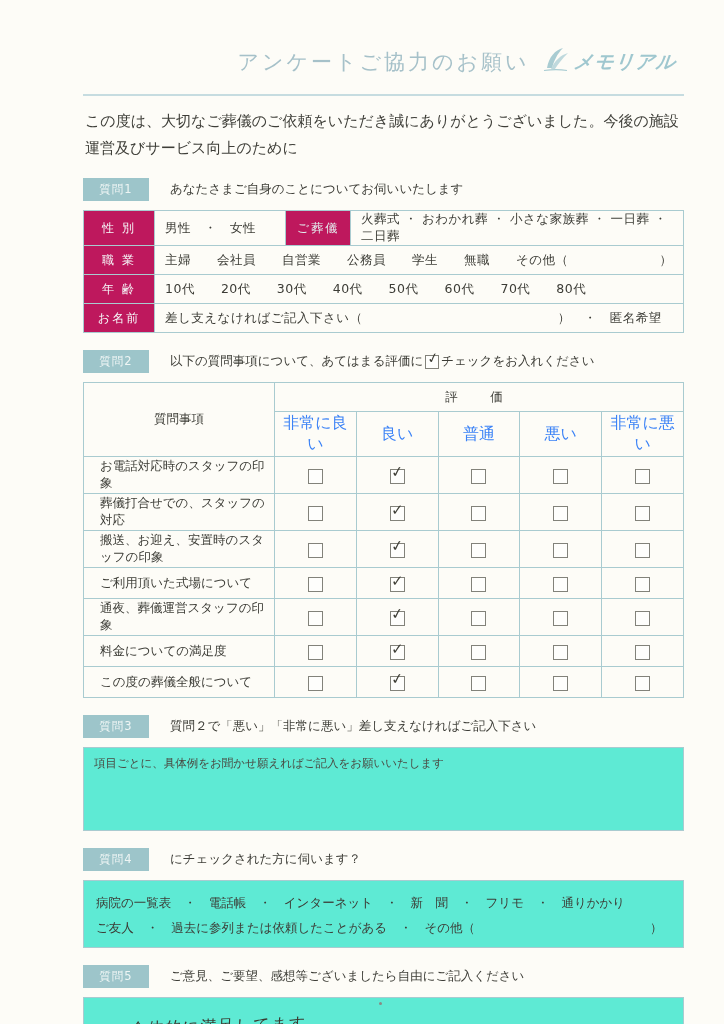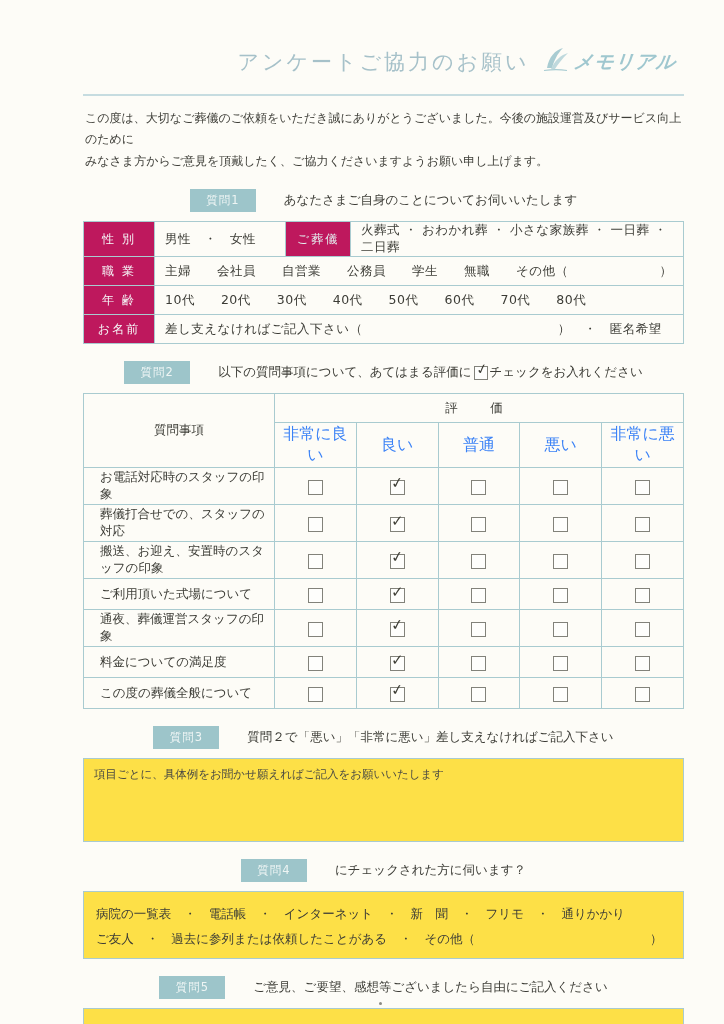--- a/index.html
+++ b/index.html
@@ -20,23 +20,23 @@
   .logo{
     position:absolute;right:8px;top:2px;
     display:flex;align-items:center;gap:4px;
   }
   .brand{
     font-size:19px;font-weight:bold;font-style:italic;
     color:#9fc7cf;letter-spacing:1px;transform:skewX(-6deg);
   }
   .rule{height:2px;background:#c6dce0;margin-top:10px;}
   
-  .intro{margin:12px 2px 0 2px;font-size:12px;line-height:1.78;color:#3e3e38;}
-  
-  .q-head{display:flex;align-items:center;gap:28px;margin-top:17px;justify-content:center;}
+  .intro{margin:12px 2px 0 2px;font-size:15px;line-height:1.78;color:#3e3e38;}
+  
+  .q-head{display:flex;align-items:center;gap:21px;margin-top:17px;}
   .badge{
     flex:0 0 66px;text-align:center;background:#9dc5ca;color:#eef5f4;
     font-size:11.5px;padding:4px 0;letter-spacing:1px;
   }
   .q-title{font-size:12.5px;color:#3c3c36;display:flex;align-items:center;}
   
   table{border-collapse:collapse;width:100%;}
   .q1-table{margin-top:9px;}
   .q1-table td{border:1px solid #a9cbd0;font-size:12.5px;height:28px;padding:0 0 0 10px;}
   .q1-table td.lbl{
@@ -59,21 +59,21 @@
     display:inline-block;position:relative;vertical-align:middle;
   }
   .cb.checked::after{
     content:"\2713";position:absolute;left:0;top:-7px;font-size:15px;
     color:#3f3f37;transform:rotate(-8deg);
   }
   tr:nth-child(even) .cb.checked::after{transform:rotate(-2deg);top:-6px;}
   .cb.inline{width:12px;height:12px;margin:0 2px;}
   .cb.inline.checked::after{font-size:14px;top:-6px;left:1px;transform:rotate(-12deg);}
   
-  .free-box{border:1px solid #a9cbd0;margin-top:9px;background:#fde047;}
+  .free-box{border:1px solid #a9cbd0;margin-top:9px;background:#5eead4;}
   .q3-box{height:66px;padding:8px 10px;font-size:11.5px;color:#4a4a42;}
   .q4-box{padding:9px 12px 7px 12px;font-size:12.5px;line-height:2;color:#3c3c36;}
   .q5-box{height:52px;padding:2px;}
   .handwriting{
     display:inline-block;margin:16px 0 0 44px;font-size:16px;color:#3a3a30;
     transform:rotate(-2deg) skewX(-4deg);letter-spacing:1.5px;
   }
   .artifact-dot{
     position:absolute;left:379px;top:1002px;width:3px;height:3px;
     background:#8a8a84;border-radius:50%;
@@ -92,21 +92,20 @@
         <path d="M11 23 C15 14, 21 9, 28 7 C22 13, 18 18, 15 23 Z" fill="#bfd9dd"></path>
         <path d="M4 24.5 C11 23.5, 21 23.5, 27 24.5" stroke="#a9ccd2" stroke-width="1.2" fill="none"></path>
       </svg></span>
       <span class="brand">メモリアル</span>
     </div>
   </div>
   <div class="rule"></div>
 
   <div class="intro">
     <div>この度は、大切なご葬儀のご依頼をいただき誠にありがとうございました。今後の施設運営及びサービス向上のために</div>
-    <div>みなさま方からご意見を頂戴したく、ご協力くださいますようお願い申し上げます。</div>
   </div>
 
   <div class="q-head">
     <span class="badge">質問1</span>
     <span class="q-title">あなたさまご自身のことについてお伺いいたします</span>
   </div>
   <table class="q1-table">
     <tbody>
         <tr>
       <td class="lbl">性 別</td>

